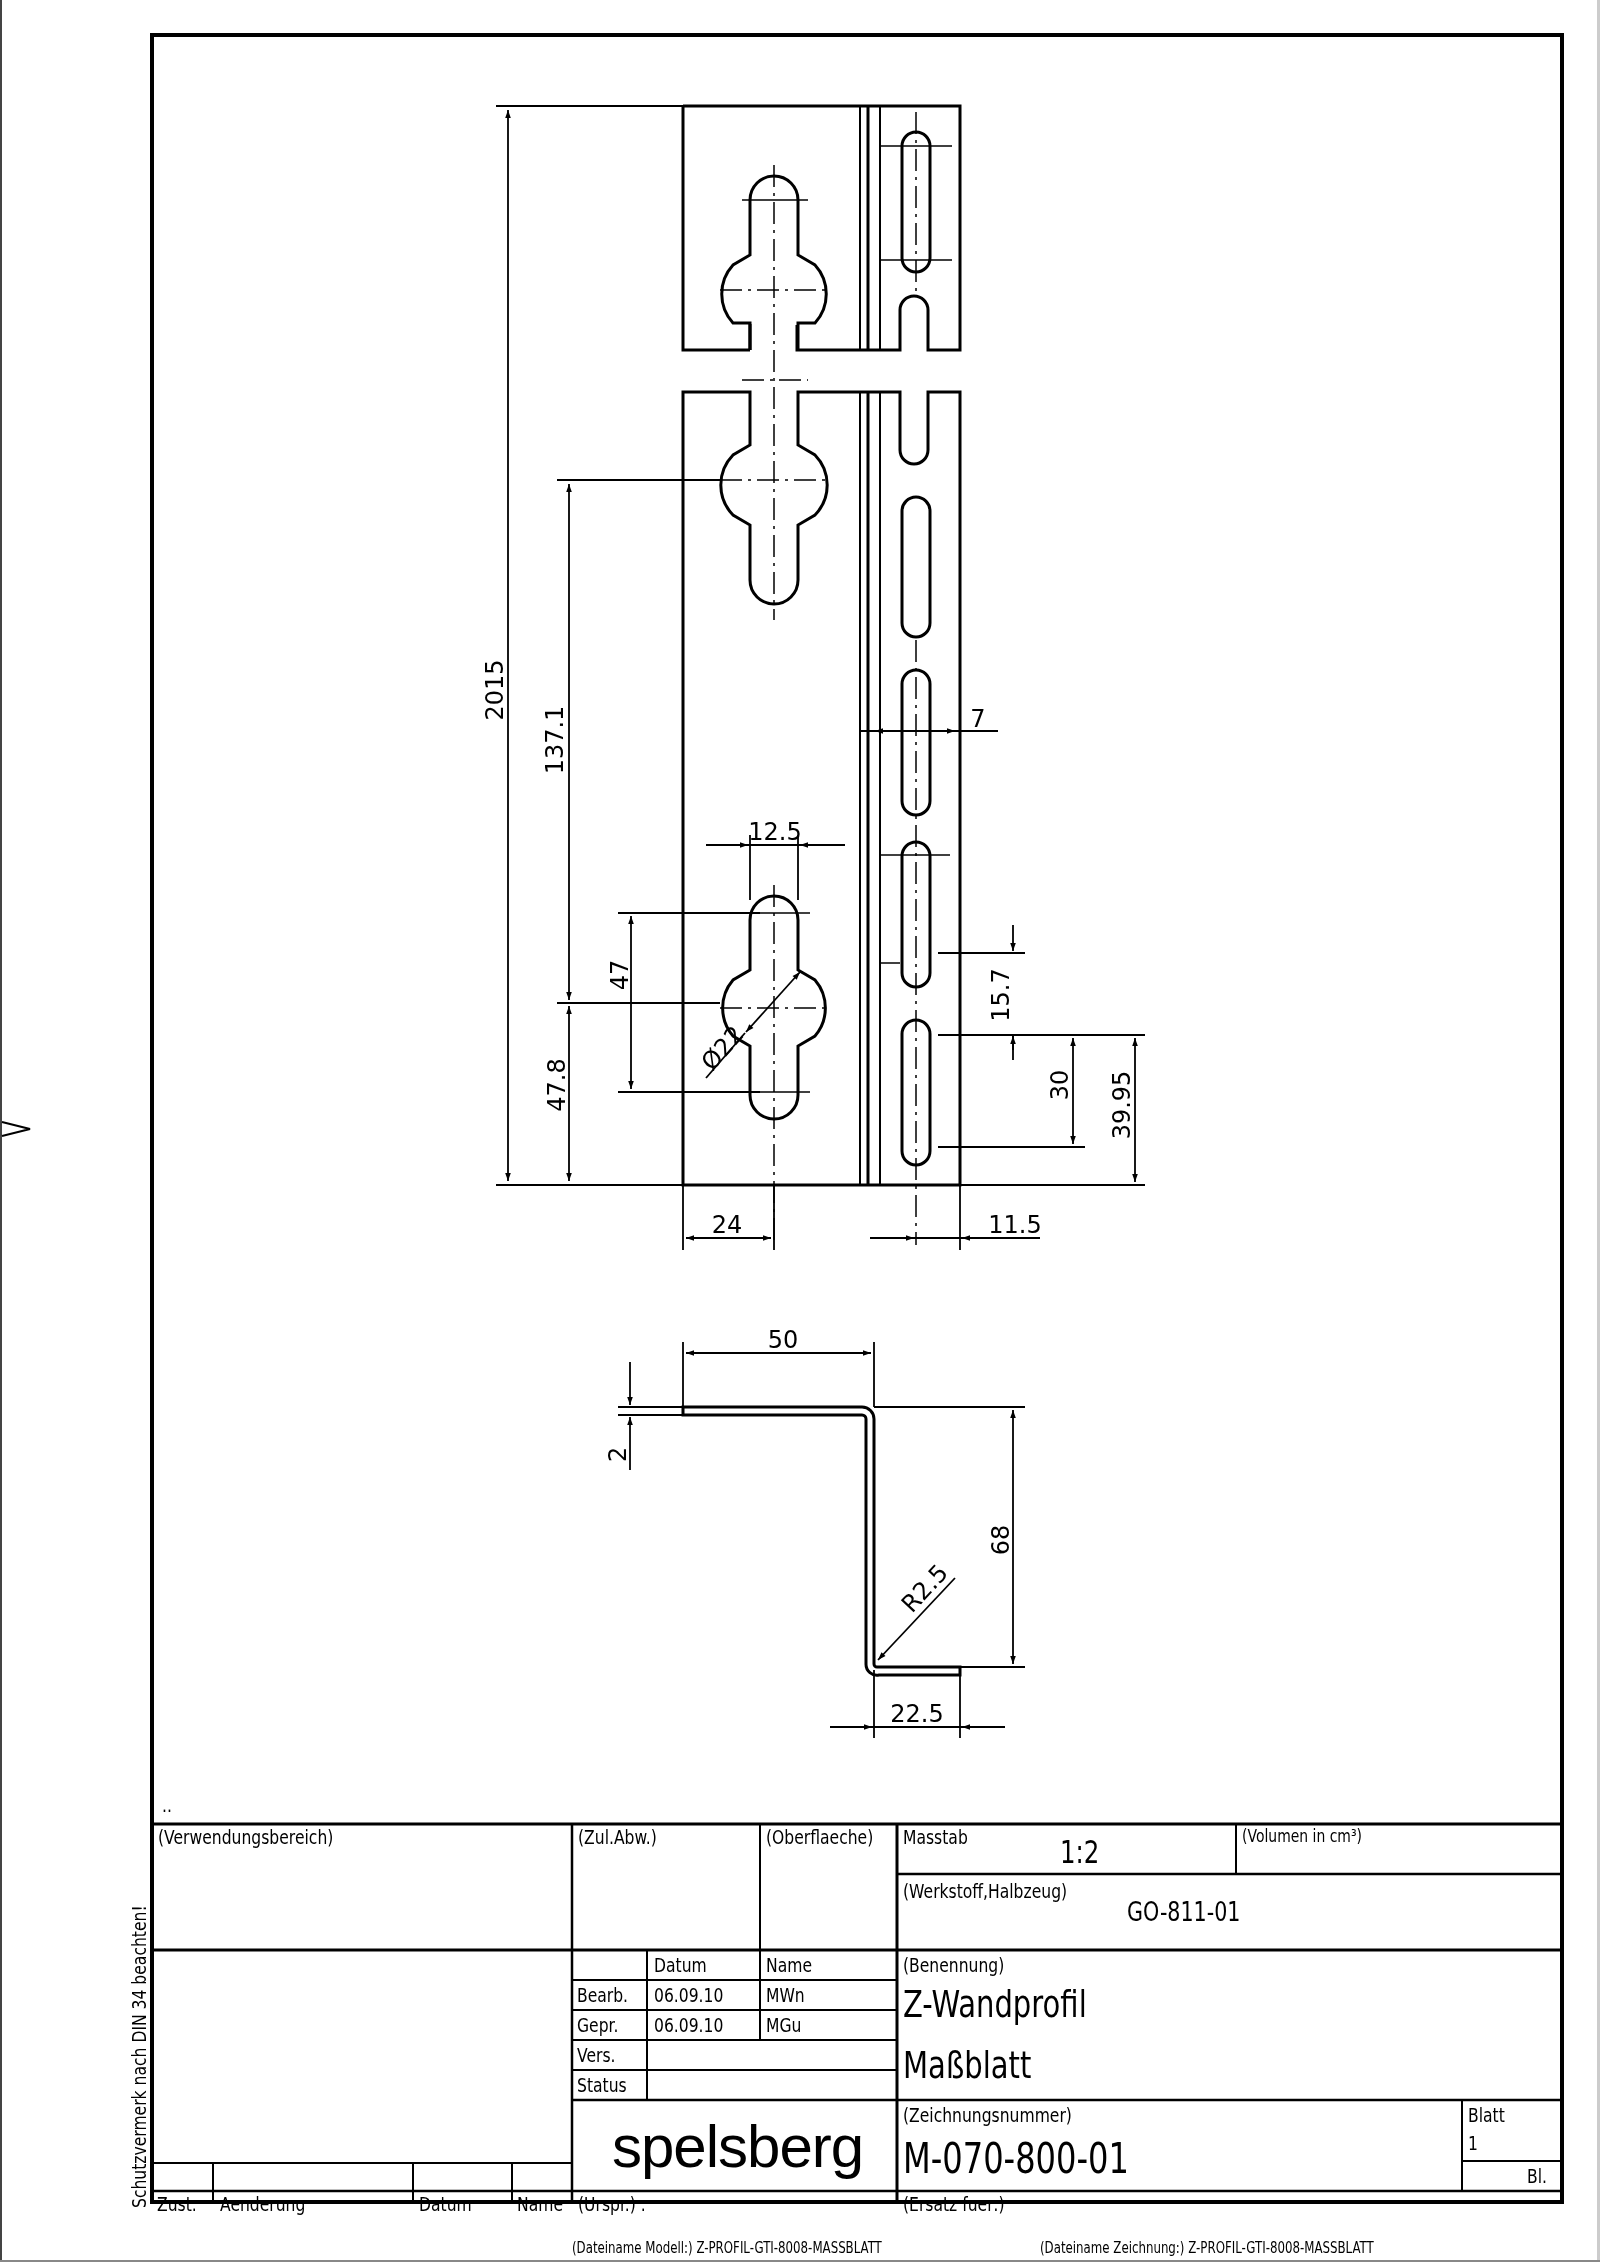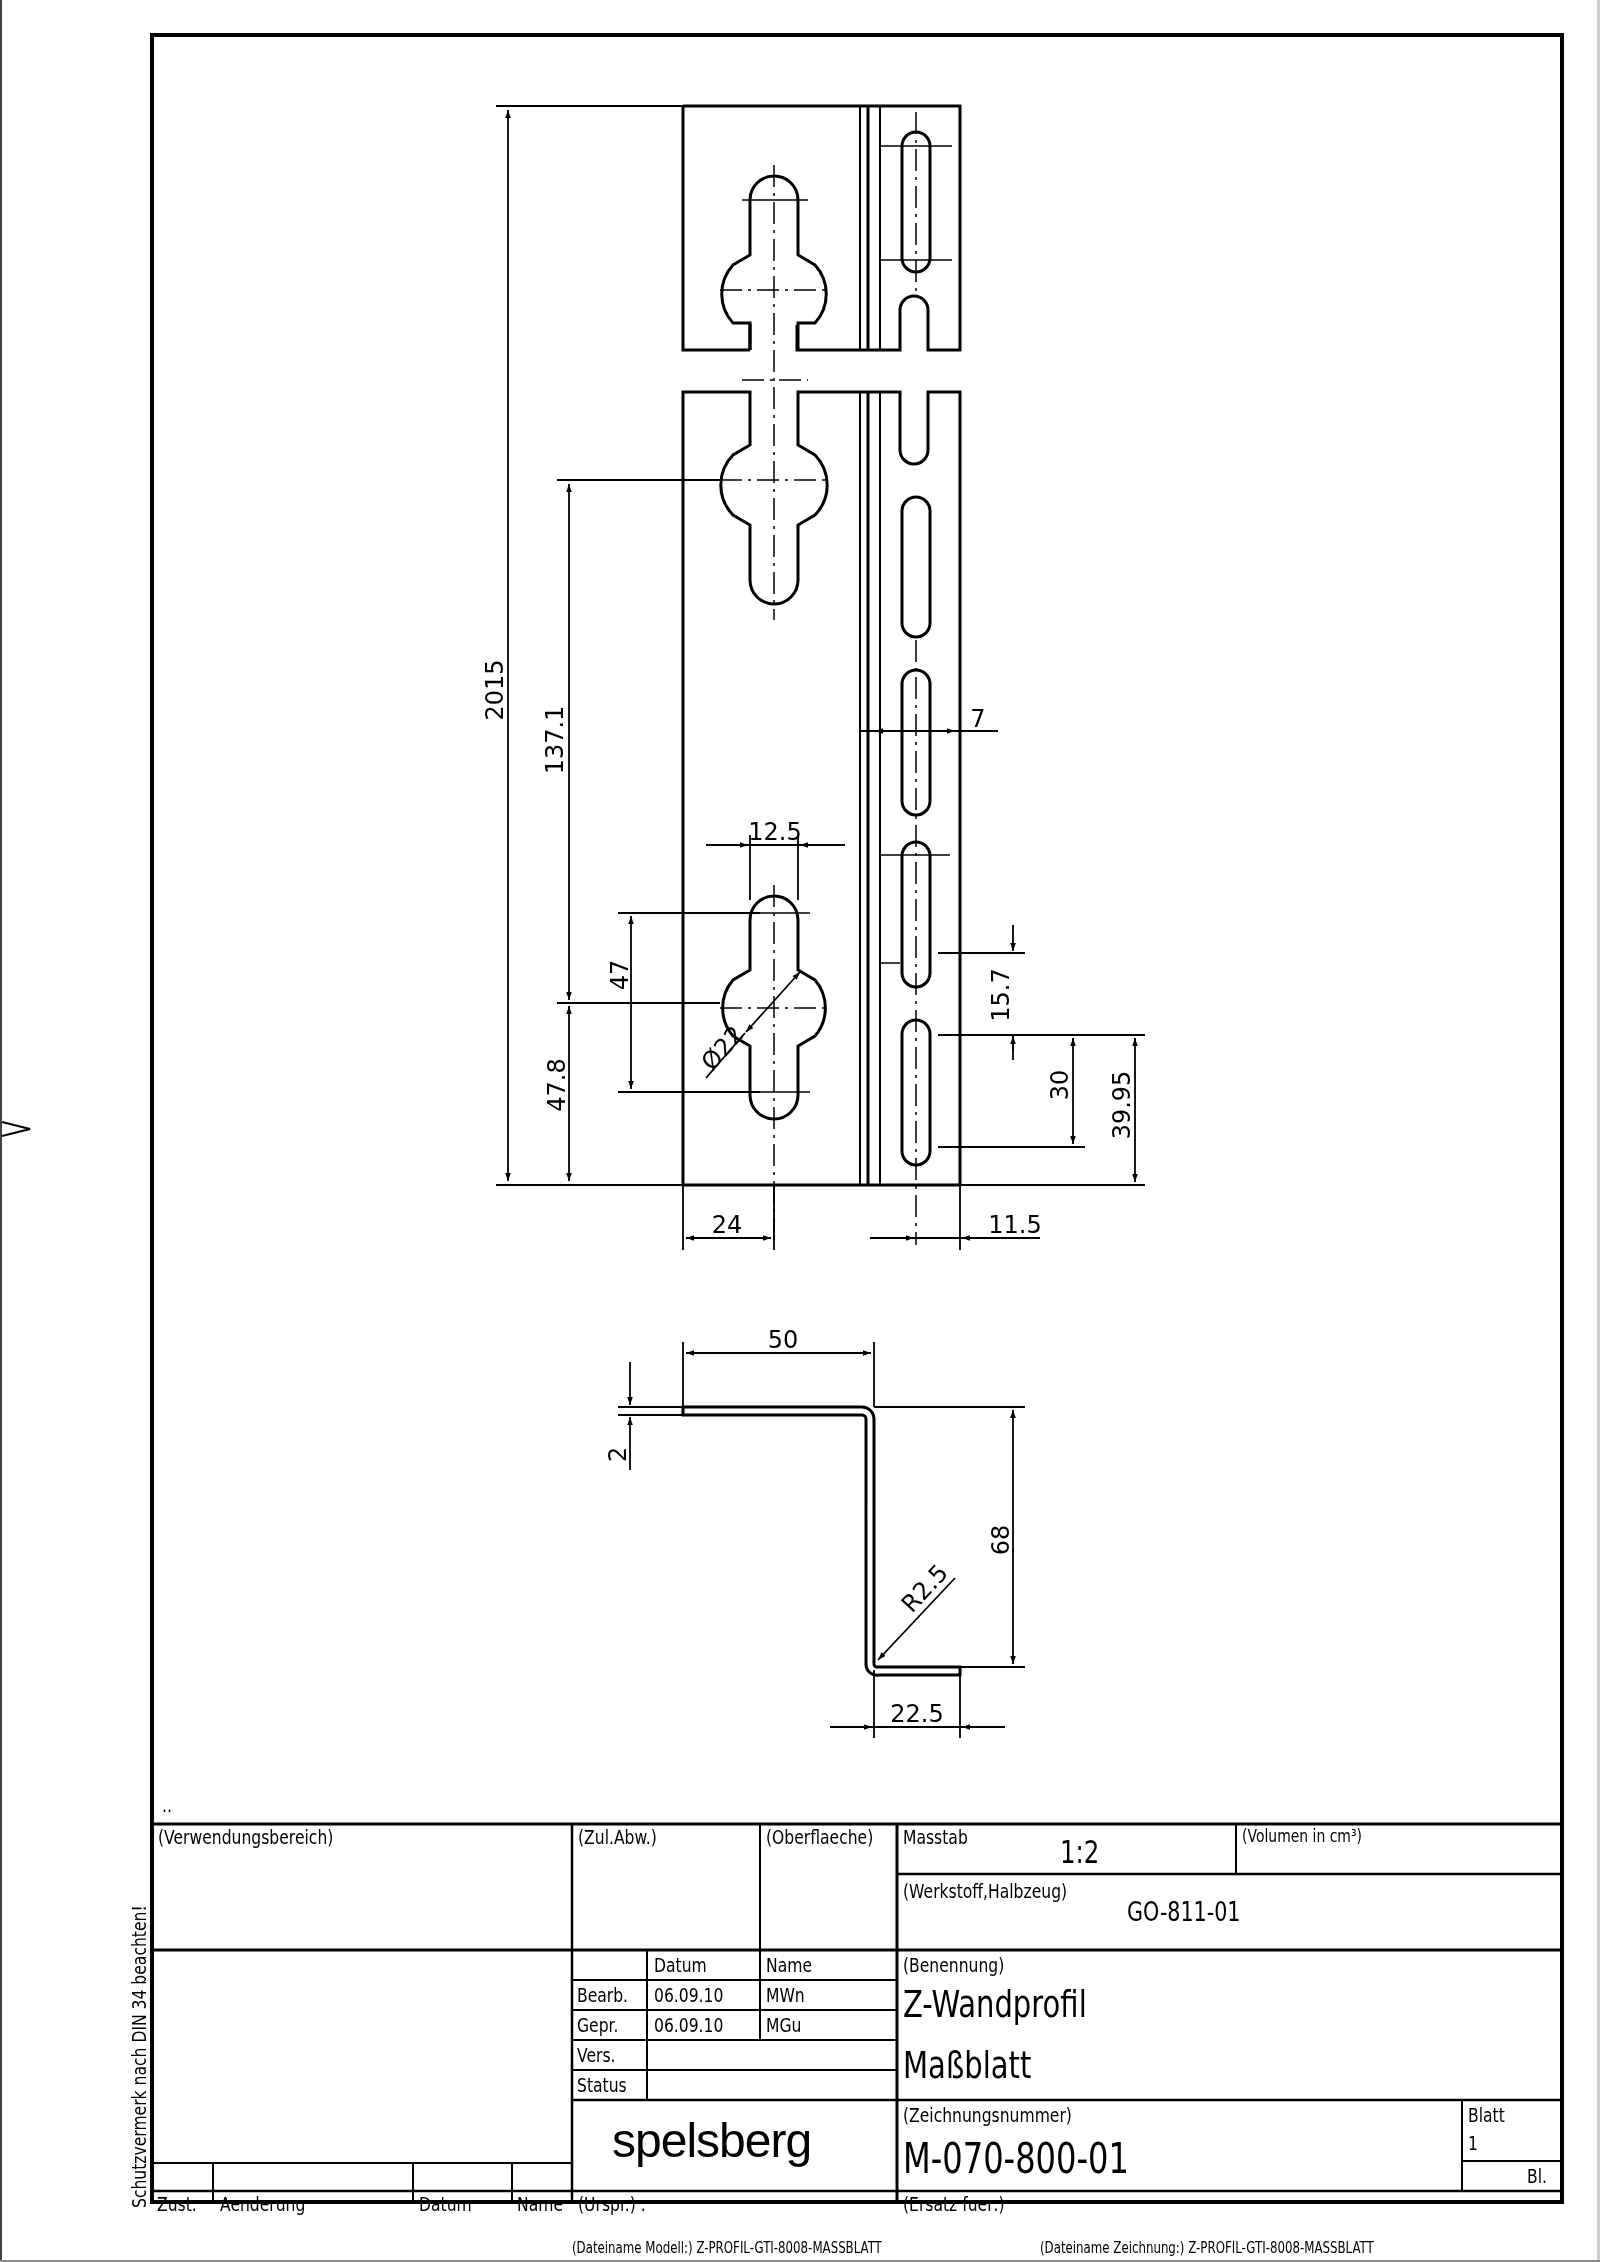--- a/index.html
+++ b/index.html
@@ -7,21 +7,21 @@
          font-family: "DejaVu Sans Condensed", "DejaVu Sans", sans-serif; color: #000; }
   .page-edge-left { position: absolute; left: 0; top: 0; width: 2px; height: 2262px; background: #444; }
   .page-edge-right { position: absolute; right: 0; top: 0; width: 3px; height: 2262px; background: #ccc; }
   .page-edge-bottom { position: absolute; left: 0; bottom: 0; width: 1600px; height: 2px; background: #888; }
   svg.drawing { position: absolute; left: 0; top: 0; }
   .t { font-family: "DejaVu Sans", sans-serif; fill: #000; }
   .abs { position: absolute; white-space: nowrap; line-height: 1; }
   .lbl { font-size: 19px; font-family: "DejaVu Sans", sans-serif; transform: scaleX(0.82); transform-origin: left top; }
   .big { font-size: 38px; transform: scaleX(0.85); transform-origin: left top; }
   .mid { font-size: 30px; transform: scaleX(0.85); transform-origin: left top; }
-  .logo { font-family: "Liberation Sans", sans-serif; font-size: 48px; letter-spacing: -1px; }
+  .logo { font-family: "Liberation Sans", sans-serif; font-size: 60px; letter-spacing: -1px; }
   .vtext { position: absolute; transform-origin: left top; transform: rotate(-90deg) scaleX(0.82);
            font-size: 19px; font-family: "DejaVu Sans", sans-serif; white-space: nowrap; }
   .footer-note { font-size: 16px; transform: scaleX(0.82); transform-origin: left top; }
 </style>
 </head>
 <body>
 
 <div class="page-edge-left"></div>
 <div class="page-edge-right"></div>
 <div class="page-edge-bottom"></div>

